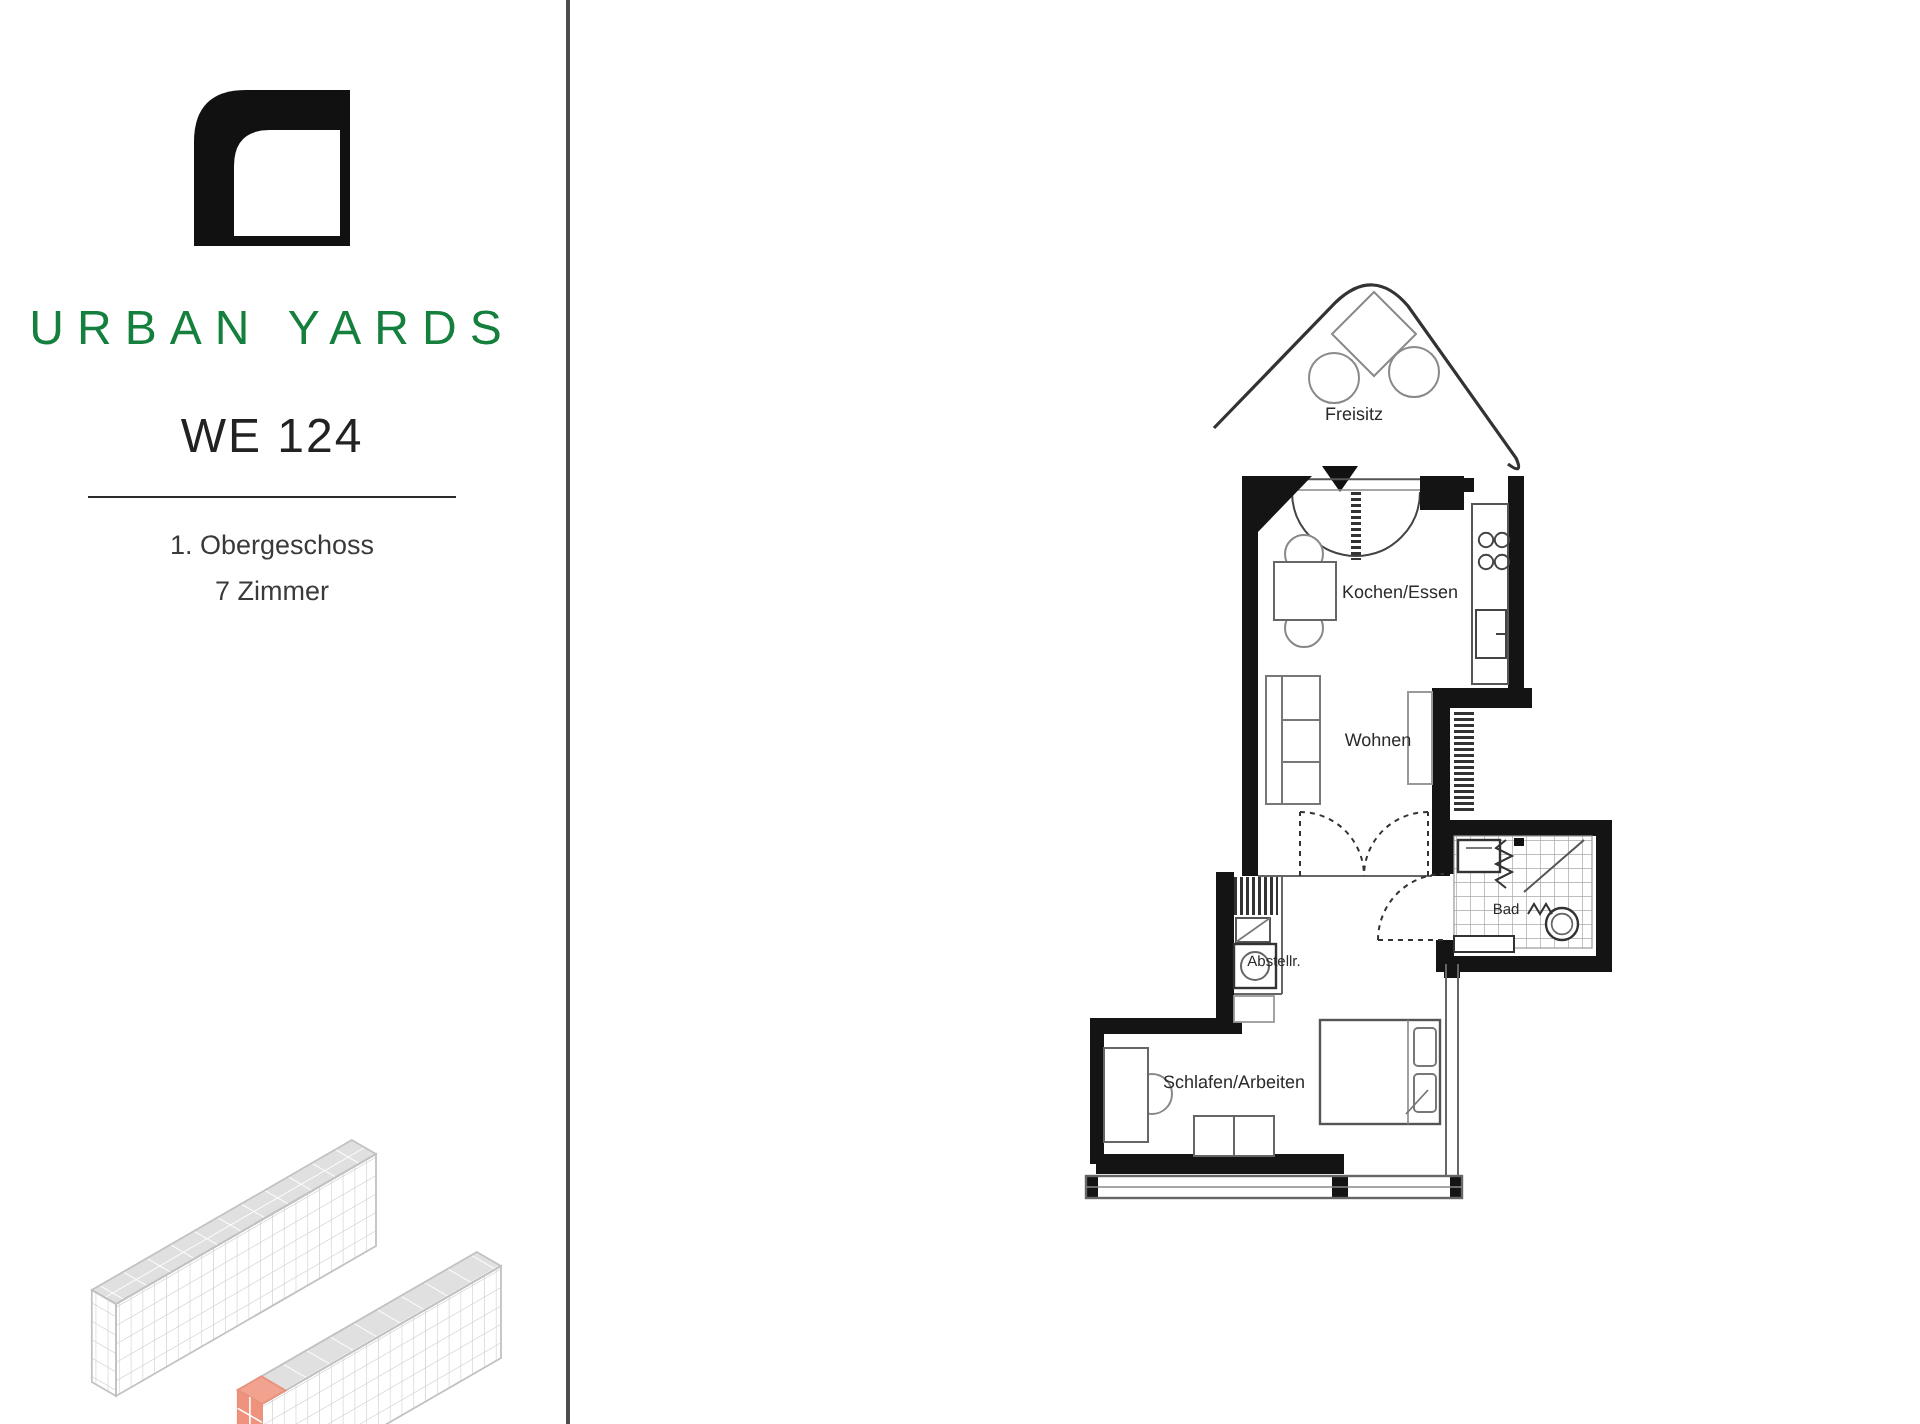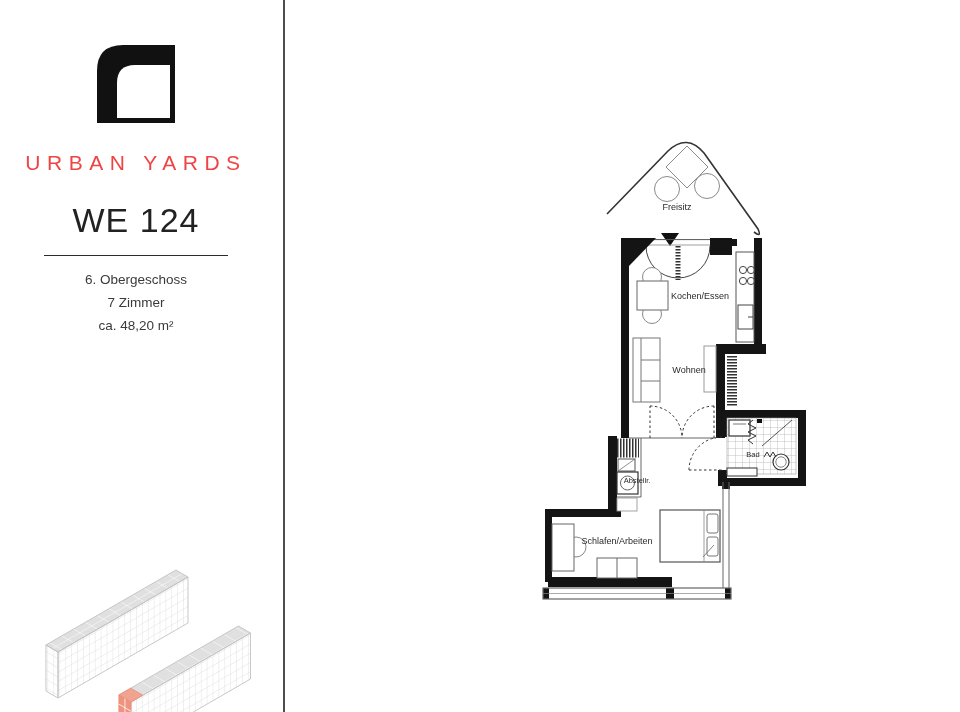--- a/index.html
+++ b/index.html
@@ -2,22 +2,22 @@
 <html><head>
 <meta charset="utf-8">
 <style>
   html,body{margin:0;padding:0;background:#fff;}
   #page{position:relative;width:960px;height:712px;background:#ffffff;overflow:hidden;
         font-family:"Liberation Sans", sans-serif;color:#1c1c1c;}
   #vdivider{position:absolute;left:283px;top:0;width:1.5px;height:712px;background:#4d4d4d;}
   
   #sidebar{position:absolute;left:0;top:0;width:272px;text-align:center;}
   #logo{display:block;margin:45px auto 0 auto;}
-  #brand{margin-top:28px;font-size:21px;letter-spacing:6.5px;color:#ef4444;font-weight:400;}
-  #unitid{margin-top:26px;font-size:34px;font-weight:500;letter-spacing:1px;color:#222;}
+  #brand{margin-top:28px;font-size:24px;letter-spacing:6.5px;color:#15803d;font-weight:400;}
+  #unitid{margin-top:26px;font-size:24px;font-weight:500;letter-spacing:1px;color:#222;}
   #rule{width:184px;border:0;border-top:1.5px solid #2b2b2b;margin:15px auto 12px auto;}
   .detail{font-size:13.5px;color:#3a3a3a;line-height:23px;}
   
   #plan{position:absolute;left:540px;top:128px;}
   #buildings{position:absolute;left:30px;top:550px;}
   svg text{font-family:"Liberation Sans", sans-serif;fill:#2a2a2a;}
 </style>
 </head>
 <body>
 
@@ -25,23 +25,22 @@
   <div id="vdivider"></div>
 
   <div id="sidebar">
     <svg id="logo" width="78" height="78" viewBox="0 0 78 78">
       <path d="M 78,0 L 26,0 Q 0,0 0,26 L 0,78 L 78,78 Z" fill="#111"></path>
       <path d="M 73,20 L 38,20 Q 20,20 20,38 L 20,73 L 73,73 Z" fill="#fff"></path>
     </svg>
     <div id="brand">URBAN YARDS</div>
     <div id="unitid">WE 124</div>
     <hr id="rule">
-    <div class="detail">6. Obergeschoss</div>
+    <div class="detail">1. Obergeschoss</div>
     <div class="detail">7 Zimmer</div>
-    <div class="detail">ca. 48,20 m²</div>
   </div>
 
   <svg id="plan" width="280" height="480" viewBox="540 128 280 480">
     <defs>
       <pattern id="tiles" width="7" height="7" patternUnits="userSpaceOnUse">
         <path d="M7,0 H0 V7" fill="none" stroke="#a8a8a8" stroke-width="0.7"></path>
       </pattern>
     </defs>
 
     <g>

